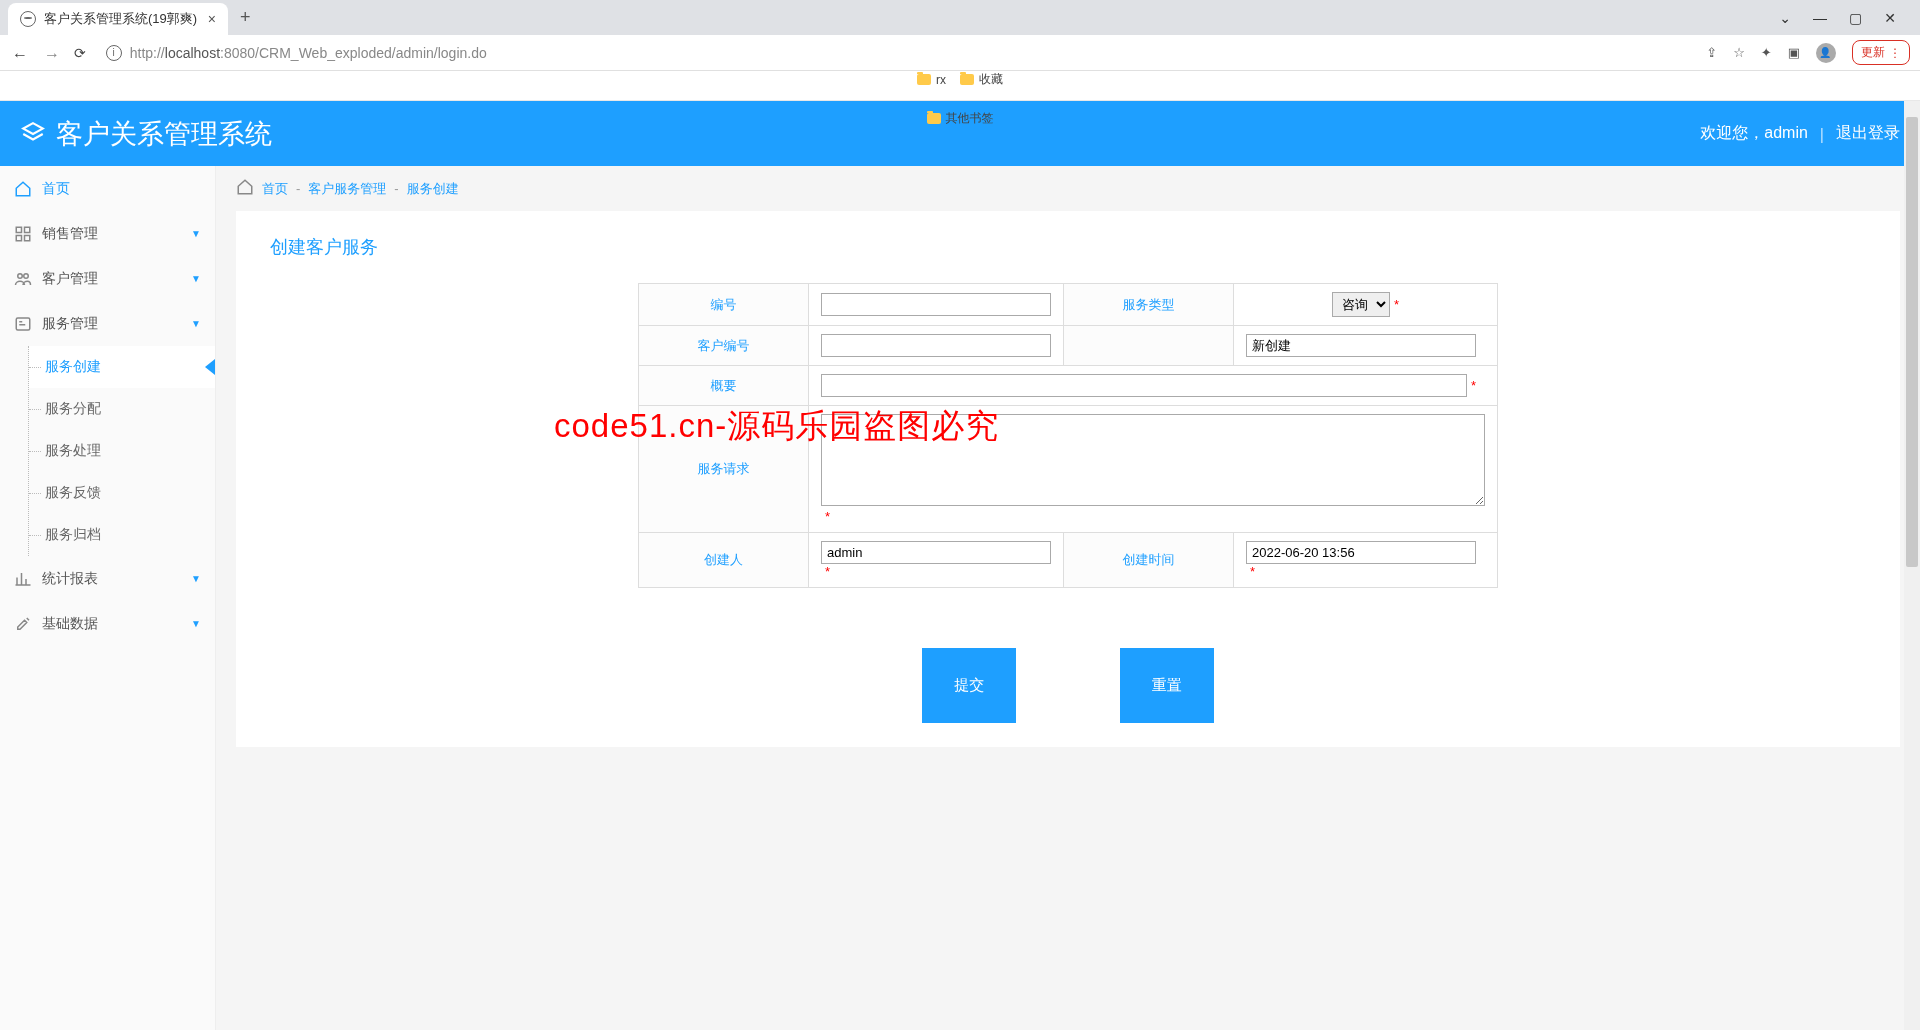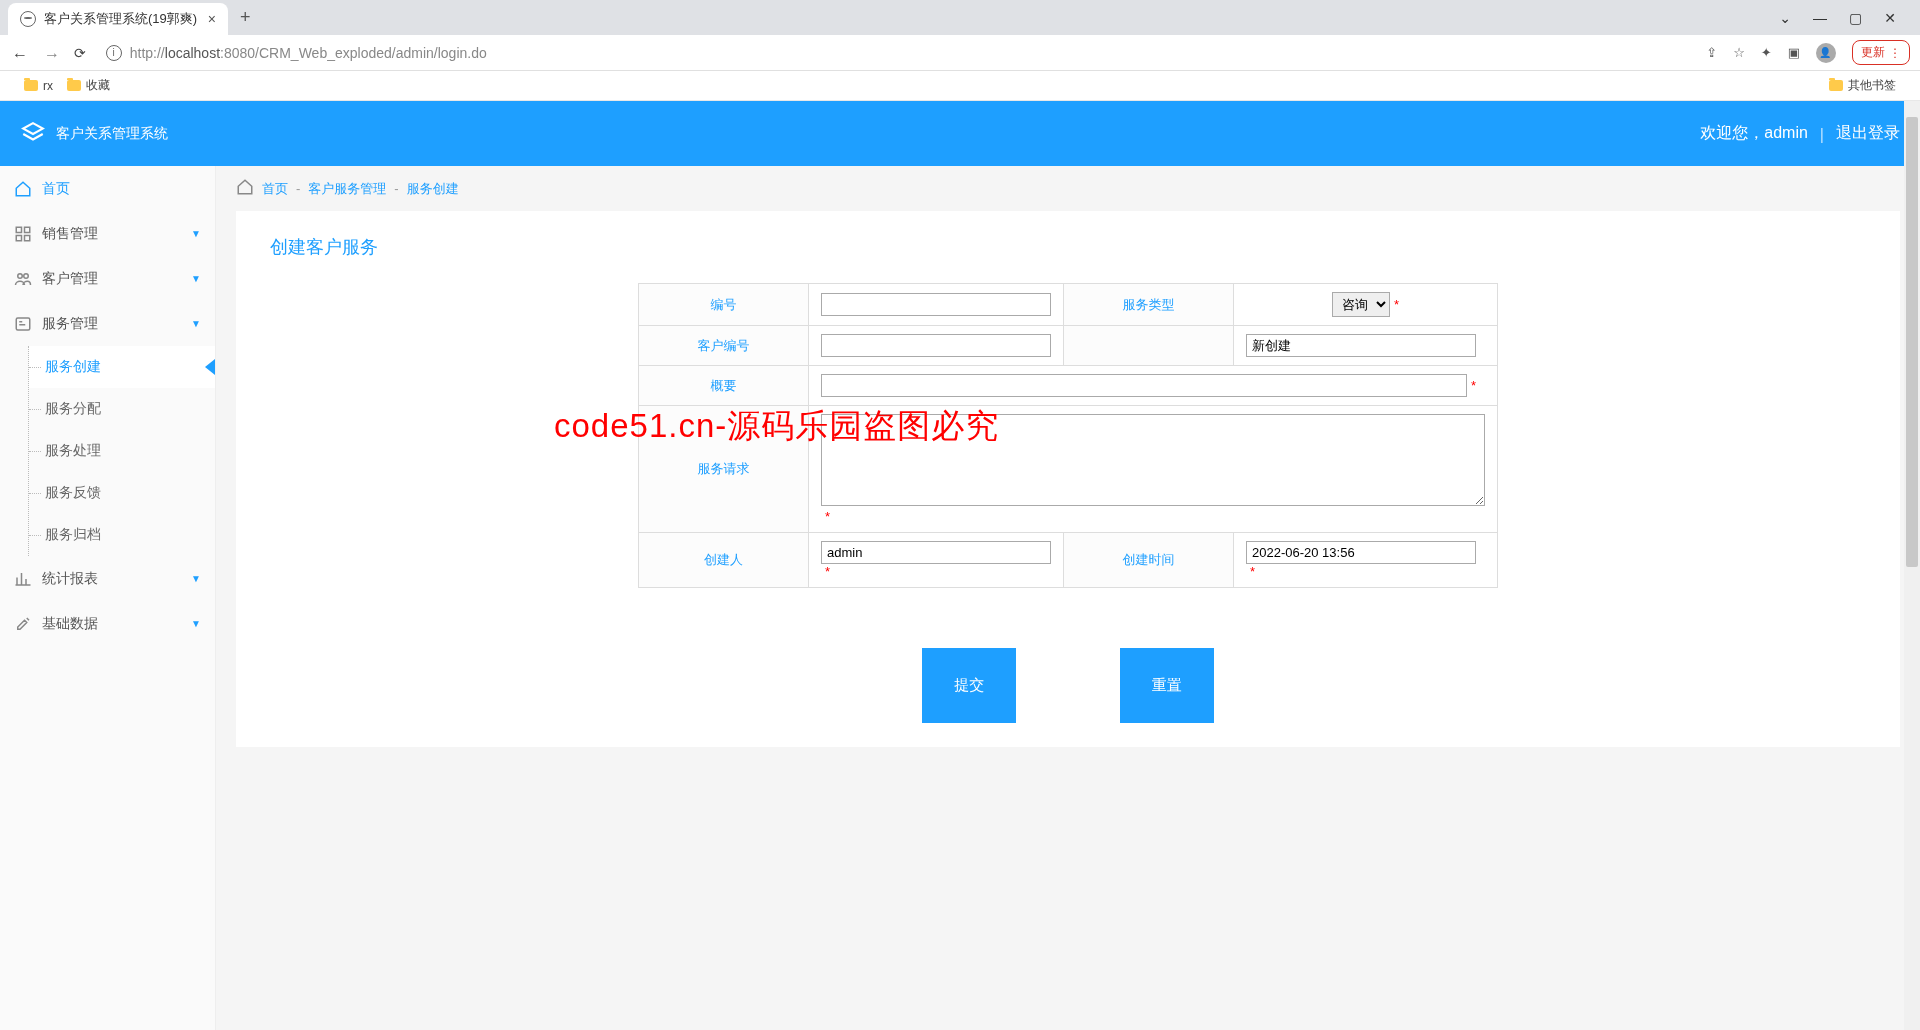--- a/index.html
+++ b/index.html
@@ -21,31 +21,31 @@
 .nav-arrow.enabled { color: #444; }
 .reload { color: #444; font-size: 14px; cursor: pointer; }
 .url-field { flex: 1; display: flex; align-items: center; gap: 8px; padding: 0 8px; color: #555; font-size: 14px; }
 .url-field .info { width: 16px; height: 16px; border: 1.5px solid #666; border-radius: 50%; display: flex; align-items: center; justify-content: center; font-size: 10px; color: #666; }
 .url-text span.dim { color: #888; }
 .addr-icons { display: flex; align-items: center; gap: 16px; color: #555; }
 .addr-icons > * { cursor: pointer; }
 .update-btn { border: 1px solid #d93025; color: #d93025; border-radius: 8px; padding: 3px 8px; font-size: 12px; display: flex; align-items: center; gap: 4px; }
 .avatar { width: 20px; height: 20px; border-radius: 50%; background: #aaa; display: flex; align-items: center; justify-content: center; color: #fff; font-size: 10px; }
 
-.bookmarks-bar { display: flex; align-items: center; height: 30px; background: #fff; padding: 0 24px; gap: 22px; border-bottom: 1px solid #e8e8e8; font-size: 12px; justify-content: space-between; }
+.bookmarks-bar { display: flex; align-items: center; height: 30px; background: #fff; padding: 0 4px; gap: 22px; border-bottom: 1px solid #e8e8e8; font-size: 12px; justify-content: space-between; flex-direction: column; }
 .bookmarks-left { display: flex; gap: 14px; }
 .bm-item { display: flex; align-items: center; gap: 5px; color: #444; cursor: pointer; }
 .folder-icon { width: 14px; height: 11px; background: #ffca4a; border-radius: 2px; position: relative; }
 .folder-icon::before { content: ''; position: absolute; top: -2px; width: 6px; height: 2px; background: #ffca4a; border-radius: 1px 1px 0 0; }
 
 
 .app-header { background: #1E9FFF; color: #fff; height: 65px; display: flex; align-items: center; padding: 0 20px; }
 .app-logo { display: flex; align-items: center; gap: 10px; }
 .logo-icon { width: 26px; height: 26px; }
-.app-title { font-size: 14px; font-weight: 400; }
+.app-title { font-size: 27px; font-weight: 400; }
 .app-header-right { margin-left: auto; font-size: 16px; display: flex; align-items: flex-end; gap: 12px; }
 .sep { opacity: 0.7; }
 .logout-link { cursor: pointer; }
 
 .app-body { display: flex; height: calc(100vh - 166px); }
 .sidebar { width: 216px; background: #fafafa; border-right: 1px solid #eee; }
 .side-item { display: flex; align-items: center; height: 45px; padding: 0 14px; color: #555; cursor: pointer; gap: 10px; font-size: 14px; }
 .side-item.home { color: #1E9FFF; }
 .side-item .chev { margin-left: auto; color: #1E9FFF; font-size: 10px; }
 .side-icon { width: 18px; height: 18px; display: flex; align-items: center; justify-content: center; color: #888; }

